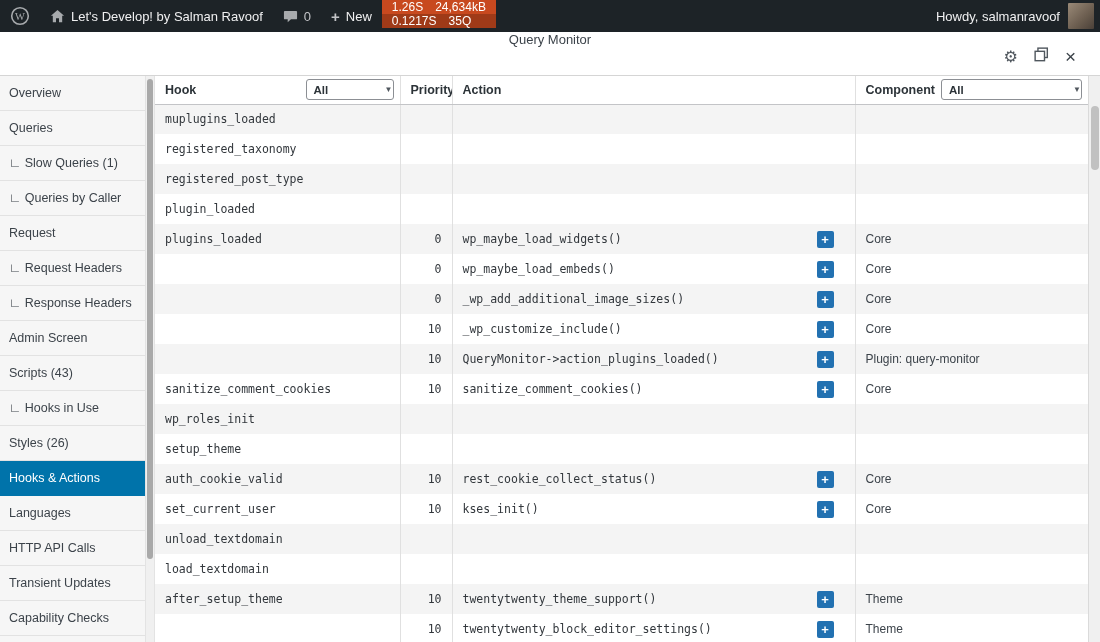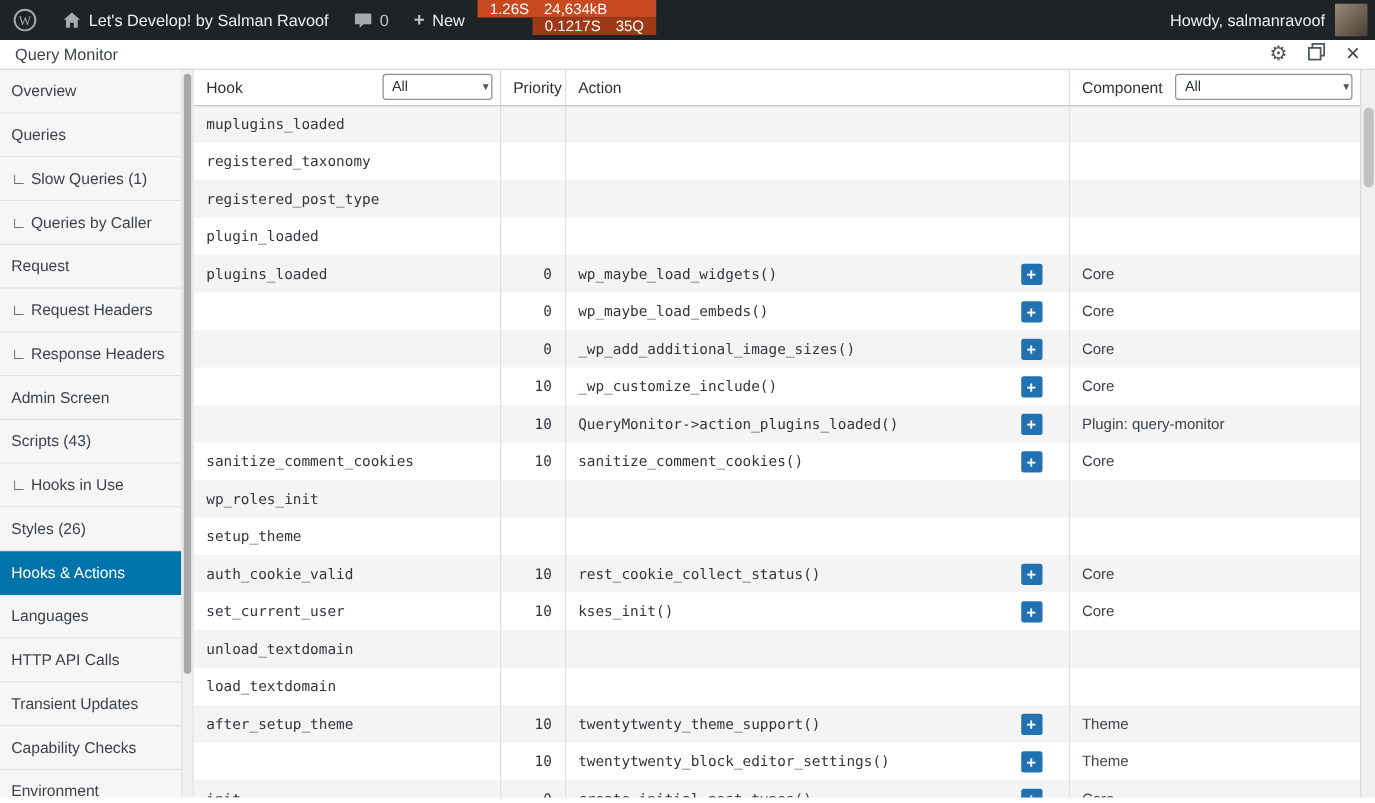--- a/index.html
+++ b/index.html
@@ -8,26 +8,26 @@
 
   
   .admin-bar { height:32px; background:#1d2327; color:#f0f0f1; display:flex; align-items:stretch; font-size:13px; }
   .ab-item { display:flex; align-items:center; padding:0 10px; gap:6px; cursor:pointer; white-space:nowrap; }
   .ab-icon { display:flex; align-items:center; color:#a7aaad; }
   .ab-count { color:#c3c4c7; }
   .ab-plus { color:#c3c4c7; font-size:15px; font-weight:bold; line-height:1; }
   .qm-stats { display:flex; align-items:stretch; color:#fff; font-size:12px; cursor:pointer;flex-direction:column; }
   .qm-stats .seg { display:flex; align-items:center; gap:12px; padding:0 10px; }
   .qm-stats .seg1 { background:#c8491f; }
-  .qm-stats .seg2 { background:#9f3a18;margin-left:44px; }
+  .qm-stats .seg2 { background:#9f3a18; }
   .ab-right { margin-left:auto; display:flex; align-items:center; padding-right:6px; gap:8px; cursor:pointer; }
   .avatar { width:26px; height:26px; background:linear-gradient(135deg,#9a8a78,#6b5d4f 60%,#4a4038); border-radius:1px; }
 
   
-  .qm-titlebar { height:24px; background:#fff; border-bottom:1px solid #d5d5d5; display:flex; align-items:center; padding:0 12px; }
+  .qm-titlebar { height:44px; background:#fff; border-bottom:1px solid #d5d5d5; display:flex; align-items:center; padding:0 24px;flex-direction:column; }
   .qm-title { font-size:13px; color:#3c434a; }
   .qm-titlebar-icons { margin-left:auto; display:flex; align-items:center; gap:16px; }
   .tb-icon { display:flex; align-items:center; color:#50575e; cursor:pointer; }
   .gear-glyph { font-size:16px; line-height:1; }
   .close-glyph { font-size:19px; line-height:1; color:#3c434a; }
 
   
   .qm-body { display:flex; height:582px; }
 
   .qm-sidebar { width:145px; background:#f3f3f3; overflow:hidden; flex:none; }
@@ -36,21 +36,21 @@
   .side-item.active { background:#0073aa; color:#fff; border-bottom-color:#0073aa; }
 
   .side-scroll { width:10px; flex:none; background:#f0f0f0; border-left:1px solid #e3e3e3; border-right:1px solid #e3e3e3; position:relative; }
   .side-thumb { position:absolute; left:1px; top:3px; width:6px; height:480px; background:#a9a9a9; border-radius:3px; }
 
   .qm-main { flex:1; background:#fff; overflow:hidden; }
   table { width:100%; border-collapse:collapse; table-layout:fixed; }
   col.c-hook { width:245px; } col.c-prio { width:52px; } col.c-action { width:403px; } col.c-comp { width:233px; }
   th, td { border-right:1px solid #e0e0e0; text-align:left; vertical-align:middle; overflow:hidden; }
   th:last-child, td:last-child { border-right:none; }
-  thead th { height:28px; background:#fff; border-bottom:1px solid #c3c4c7; font-weight:400; font-size:12.5px; color:#2c3338; padding:0 6px 0 10px; }
+  thead th { height:28px; background:#fff; border-bottom:1px solid #c3c4c7; font-weight:700; font-size:12.5px; color:#2c3338; padding:0 6px 0 10px; }
   .th-flex { display:flex; align-items:center; justify-content:space-between; gap:6px; }
   tbody td { height:30px; font-size:12px; color:#3c434a; padding:0 0 0 10px; }
   tbody tr:nth-child(odd) { background:#f4f4f4; }
   .mono { font-family:"DejaVu Sans Mono","Liberation Mono",monospace; font-size:11.5px; color:#32373c; }
   td.prio { text-align:right; padding:0 10px 0 0; }
   .action-flex { display:flex; align-items:center; justify-content:space-between; padding-right:21px; gap:6px; }
   .plus-btn { flex:none; width:17px; height:17px; background:#2271b1; color:#fff; border:none; border-radius:2px;
               display:flex; align-items:center; justify-content:center; font-size:13px; font-weight:bold; line-height:1; cursor:pointer; }
 
   .fake-select { border:1px solid #8c8f94; border-radius:3px; background:#fff; height:21px; display:flex; align-items:center;

